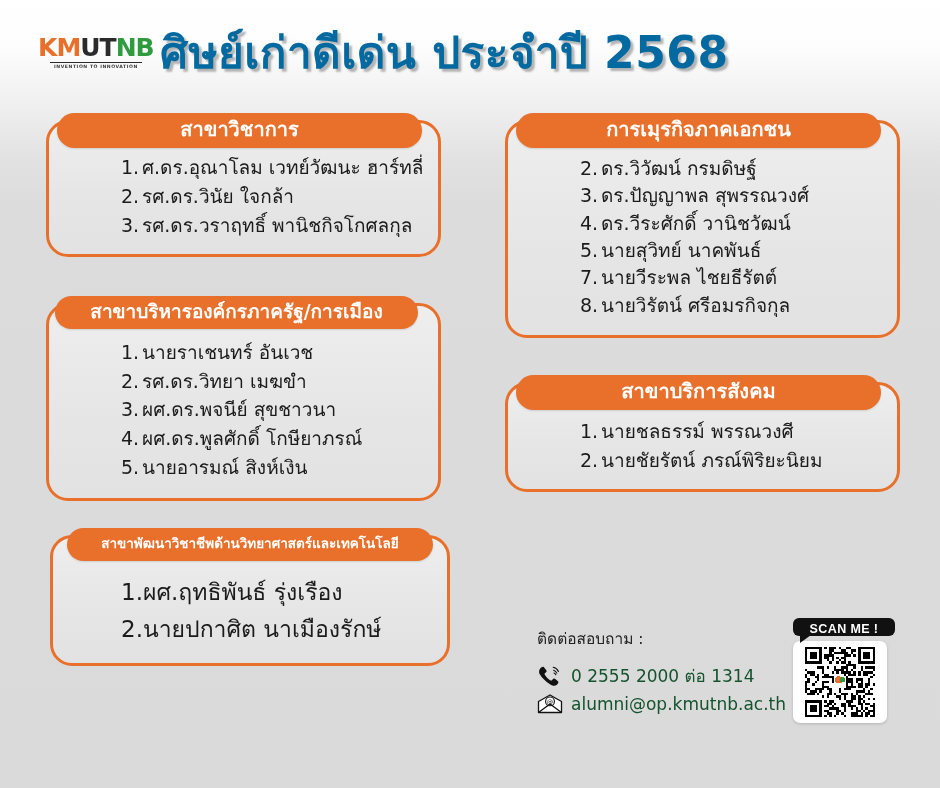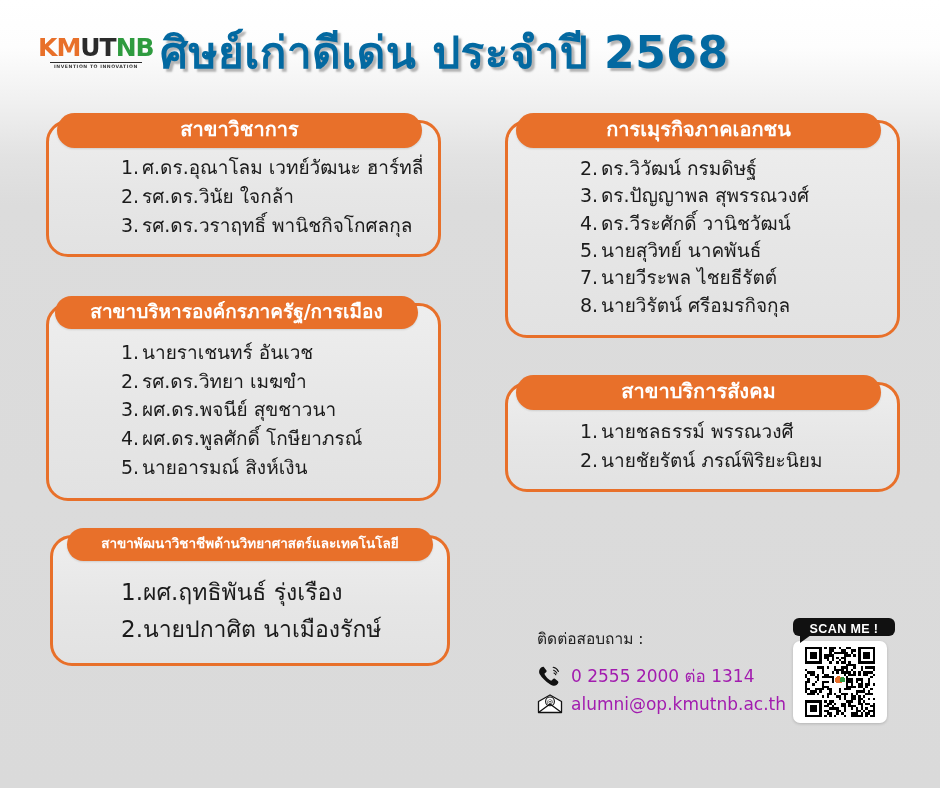--- a/index.html
+++ b/index.html
@@ -93,21 +93,21 @@
   }
   #contact-title{
     font-family:"DejaVu Sans","Liberation Sans",sans-serif;
     font-size:15.5px; color:#222; margin-bottom:11px; display:inline-block;
   }
   #contact-title .u{ }
   .crow{ display:flex; align-items:center; margin-bottom:5px; }
   .crow .ico{ width:34px; flex:none; display:flex; align-items:center; }
   .crow .txt{
     font-family:"DejaVu Sans","Liberation Sans",sans-serif;
-    font-size:17px; color:#a21caf; white-space:nowrap;
+    font-size:17px; color:#14532d; white-space:nowrap;
   }
 
   
   #qr-block{ position:absolute; left:793px; top:618px; width:94px; }
   #scan-bubble{
     position:relative; background:#111; color:#fff; border-radius:6px;
     font-family:"Liberation Sans",sans-serif; font-weight:bold;
     font-size:12.5px; letter-spacing:.4px; text-align:center;
     padding:4px 0 0 0; width:102px;
   }

